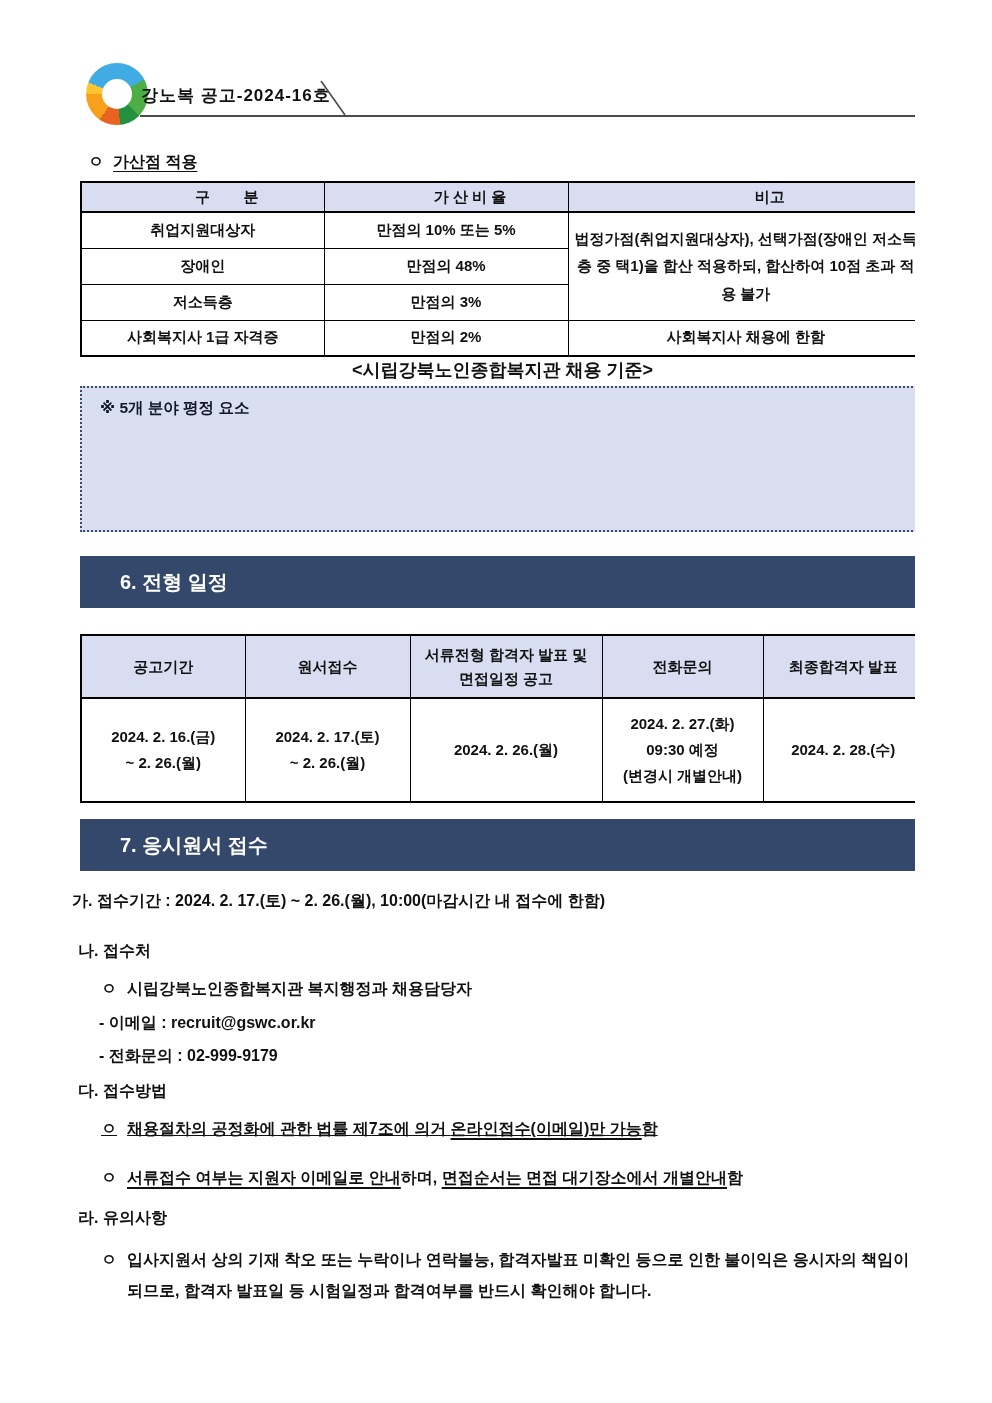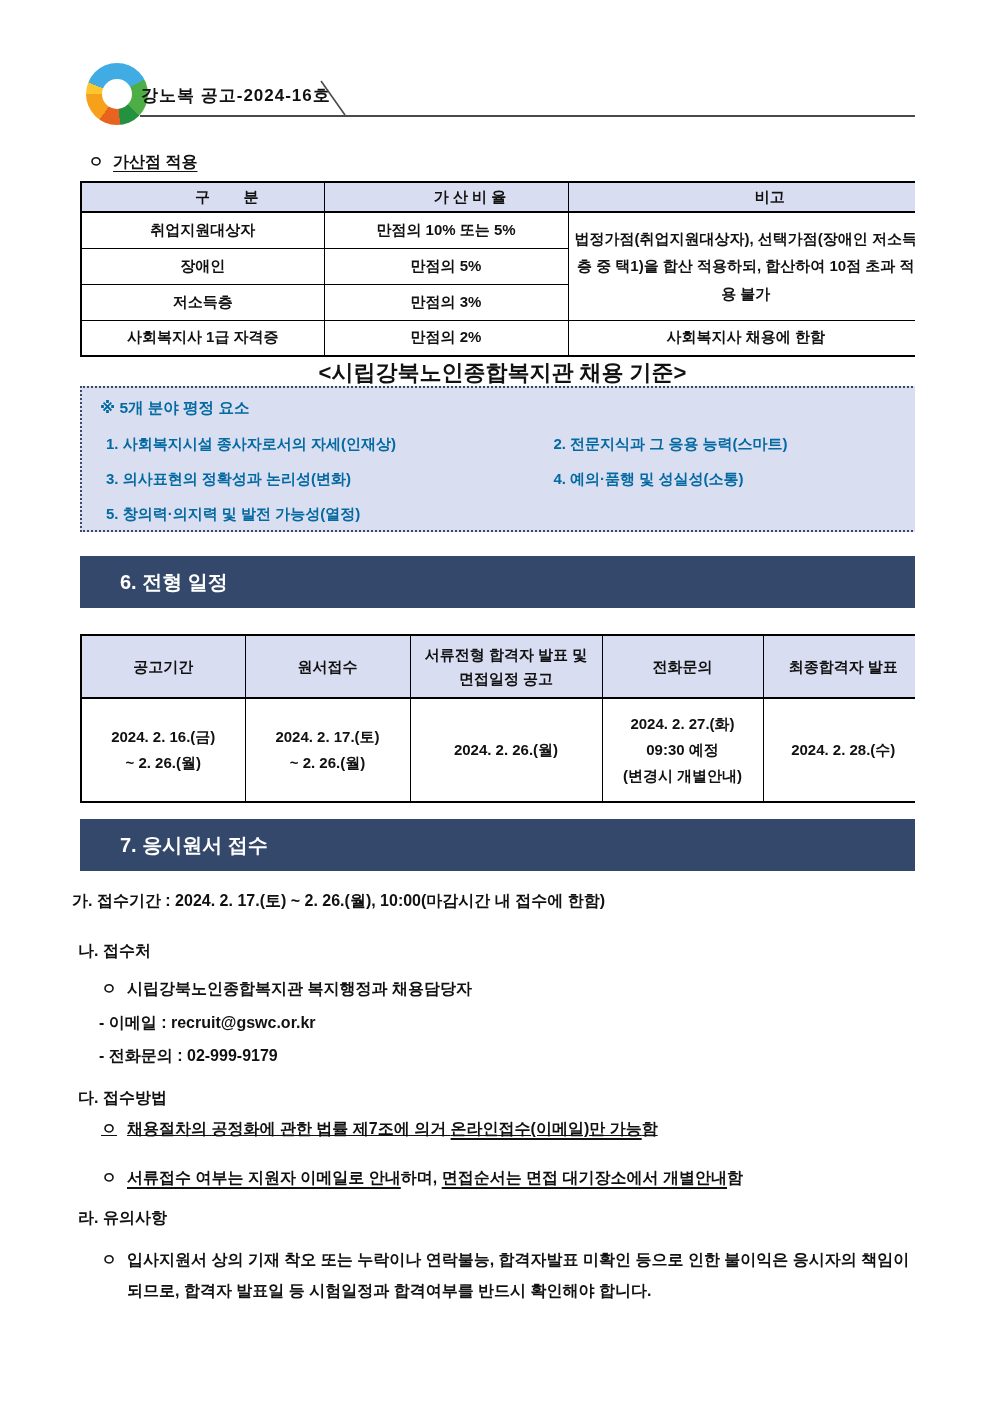--- a/index.html
+++ b/index.html
@@ -38,25 +38,25 @@
 
   table { border-collapse:collapse; }
   .tbl1 { position:absolute; left:80px; top:181px; width:845px; border:2px solid #000; }
   .tbl1 th, .tbl1 td { border:1px solid #000; font-size:15px; text-align:center; vertical-align:middle; }
   .tbl1 th { background:#d9ddf1; height:30px; font-weight:700; border-bottom:2px solid #000;padding-left:48px; }
   .tbl1 td { height:36px; font-weight:600; }
   .tbl1 .remark-merged { text-align:center; padding:2px 6px; line-height:1.85; font-weight:600; }
   .ws-pre { white-space:pre; }
 
   
-  .criteria-title { position:absolute; left:80px; top:358px; width:845px; text-align:center; font-size:22px; font-weight:700; }
+  .criteria-title { position:absolute; left:80px; top:358px; width:845px; text-align:center; font-size:18px; font-weight:700; }
   .criteria-box {
     position:absolute; left:80px; top:386px; width:845px; height:146px;
     background:#dadef1; border:2px dotted #3a4a66; padding:10px 18px;
-    color:#0369a1;
+    color:#0f172a;
   }
   .note-title { font-size:15.5px; font-weight:700; margin-bottom:9px; }
   .criteria-grid { display:grid; grid-template-columns:56% 44%; row-gap:4px; padding-left:6px; }
   .criteria-item { font-size:15px; font-weight:600; line-height:31px; }
 
   
   .banner { position:absolute; left:80px; width:845px; height:52px; background:#34486b;
             color:#fff; font-size:20px; font-weight:700; line-height:52px; padding-left:40px; }
   .banner6 { top:556px; }
   .banner7 { top:819px; }
@@ -69,21 +69,21 @@
 
   
   .para { position:absolute; font-size:16px; font-weight:600; }
   .para .bullet { margin-right:10px; }
   .p-ga { left:72px; top:891px; }
   .p-ga .val { font-weight:700; }
   .p-na { left:78px; top:941px; }
   .p-office { left:101px; top:979px; }
   .p-email { left:99px; top:1013px; }
   .p-phone { left:99px; top:1046px; }
-  .p-da { left:78px; top:1081px;margin-top:7px; }
+  .p-da { left:78px; top:1081px; }
   .p-m1 { left:101px; top:1119px;text-decoration:underline; }
   .p-m2 { left:101px; top:1168px; }
   .p-ra { left:78px; top:1208px; }
   .p-caution { left:101px; top:1244px; width:826px; display:flex; line-height:1.95; }
   .emph { font-weight:700; text-decoration:underline; text-underline-offset:4px; text-decoration-thickness:1.5px; }
 </style>
 </head>
 <body>
 
 <div class="page">
@@ -111,44 +111,37 @@
       <th>가 산 비 율</th>
       <th>비고</th>
     </tr>
     <tr>
       <td>취업지원대상자</td>
       <td>만점의 10% 또는 5%</td>
       <td rowspan="3" class="remark-merged">법정가점(취업지원대상자), 선택가점(장애인 저소득층 중 택1)을 합산 적용하되, 합산하여 10점 초과 적용 불가</td>
     </tr>
     <tr>
       <td>장애인</td>
-      <td>만점의 5%</td>
+      <td>만점의 48%</td>
     </tr>
     <tr>
       <td>저소득층</td>
       <td>만점의 3%</td>
     </tr>
     <tr>
       <td>사회복지사 1급 자격증</td>
       <td>만점의 2%</td>
       <td>사회복지사 채용에 한함</td>
     </tr>
   </tbody>
     </table>
 
   <div class="criteria-title">&lt;시립강북노인종합복지관 채용 기준&gt;</div>
   <div class="criteria-box">
     <div class="note-title">※ 5개 분야 평정 요소</div>
-    <div class="criteria-grid">
-      <div class="criteria-item">1. 사회복지시설 종사자로서의 자세(인재상)</div>
-      <div class="criteria-item">2. 전문지식과 그 응용 능력(스마트)</div>
-      <div class="criteria-item">3. 의사표현의 정확성과 논리성(변화)</div>
-      <div class="criteria-item">4. 예의·품행 및 성실성(소통)</div>
-      <div class="criteria-item">5. 창의력·의지력 및 발전 가능성(열정)</div>
-    </div>
   </div>
 
   <div class="banner banner6">6. 전형 일정</div>
 
   <table class="tbl2">
     <colgroup>
       <col style="width:164px">
         <col style="width:165px">
         <col style="width:192px">
         <col style="width:161px">

